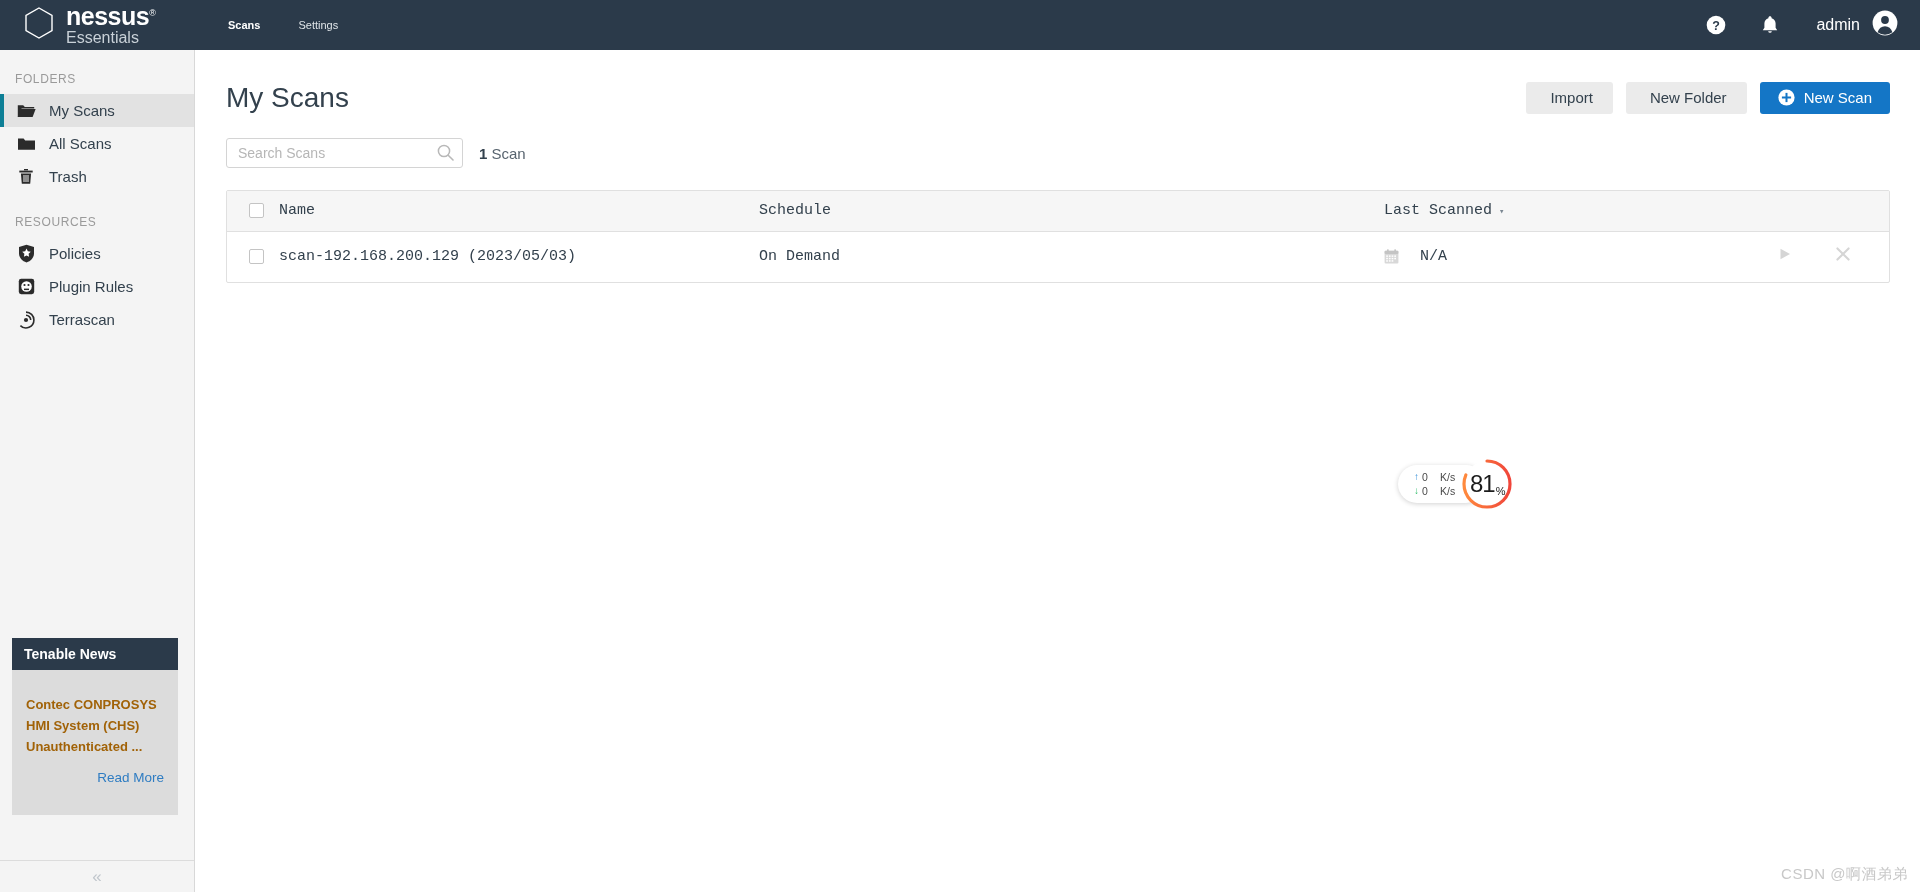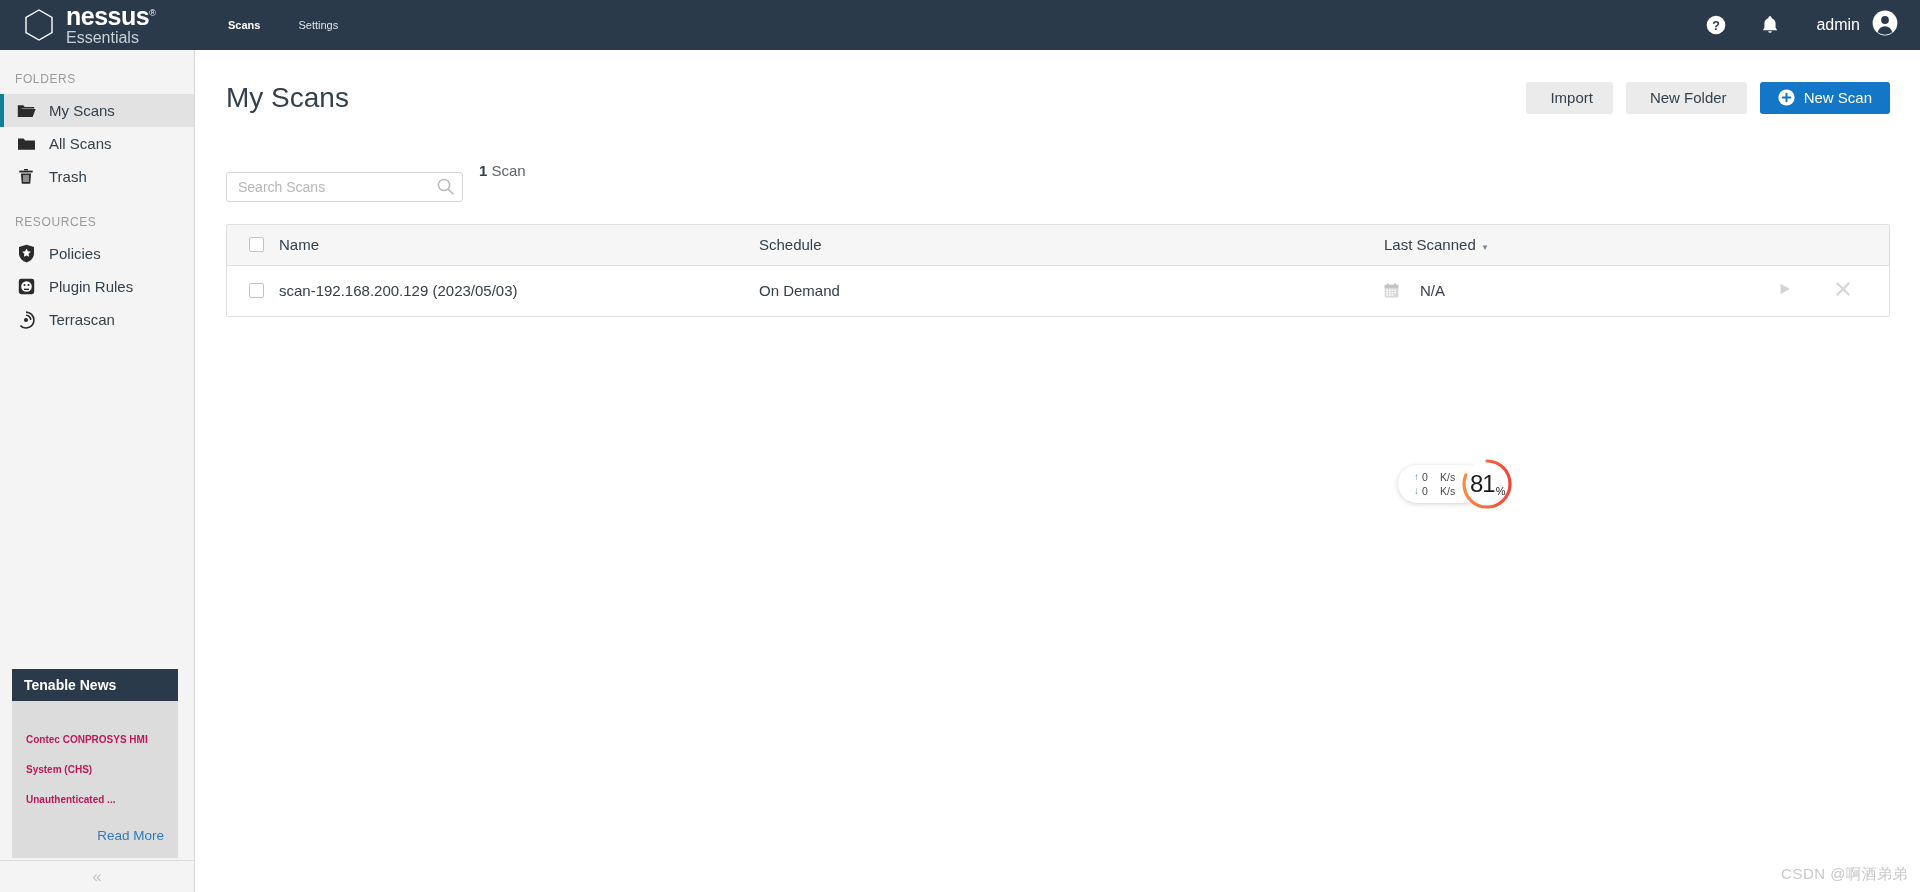--- a/index.html
+++ b/index.html
@@ -15,21 +15,21 @@
   .topnav {
     position: absolute;
     top: 0; left: 0;
     width: 1920px; height: 50px;
     background: #2b3a4a;
     display: flex;
     align-items: center;
   }
   .brand {
     display: flex;
-    align-items: center;
+    align-items: flex-start;
     padding-left: 20px;
     width: 195px;
   }
   .brand-mark { width: 38px; height: 38px; flex: 0 0 38px; }
   .brand-text { margin-left: 8px; line-height: 1; }
   .brand-name {
     color: #ffffff;
     font-size: 25px;
     font-weight: bold;
     letter-spacing: -0.5px;
@@ -106,40 +106,40 @@
   .side-ico {
     width: 22px; flex: 0 0 22px;
     display: flex; align-items: center; justify-content: center;
     margin-right: 12px;
   }
 
   
   .news-card {
     position: absolute;
     left: 12px;
-    top: 619px;
+    top: 588px;
     width: 166px;
   }
   .news-head {
     background: #2b3a4a;
     color: #ffffff;
     font-size: 14px;
     font-weight: bold;
     padding: 8px 12px;
   }
   .news-body {
     background: #dcdcdc;
     padding: 24px 14px 14px 14px;
     min-height: 145px;
   }
   .news-title {
-    color: #be185d;
-    font-size: 10px;
+    color: #a16207;
+    font-size: 13px;
     font-weight: bold;
-    line-height: 30px;
+    line-height: 21px;
   }
   .news-more {
     text-align: right;
     margin-top: 11px;
   }
   .news-more a {
     color: #2e7cc2;
     font-size: 13.5px;
     text-decoration: none;
     cursor: pointer;
@@ -201,21 +201,21 @@
   }
   .btn-primary .plus-ico { margin-right: 9px; display: flex; }
 
   .toolbar {
     display: flex;
     align-items: center;
     padding: 18px 30px 0 30px;
   }
   .search-box {
     position: relative;
-    width: 237px; height: 30px; margin-top: 34px;
+    width: 237px; height: 30px;
   }
   .search-box input {
     width: 237px; height: 30px;
     border: 1px solid #d4d4d4;
     border-radius: 3px;
     padding: 0 32px 0 11px;
     font-size: 14px;
     font-family: "Liberation Sans", sans-serif;
     color: #33414d;
     outline: none;
@@ -233,20 +233,21 @@
     color: #58646f;
   }
   .scan-count b { color: #33414d; }
 
   
   .table-wrap {
     margin: 22px 30px 16px 30px;
     border: 1px solid #e0e0e0;
     border-radius: 2px;
     overflow: hidden;
+    font-family: Liberation Mono, monospace;
   }
   table { width: 100%; border-collapse: collapse; }
   thead tr { background: #f6f6f6; border-bottom: 1px solid #e0e0e0; }
   th {
     text-align: left;
     font-weight: normal;
     font-size: 15px;
     color: #33414d;
     height: 40px;
     padding: 0;

